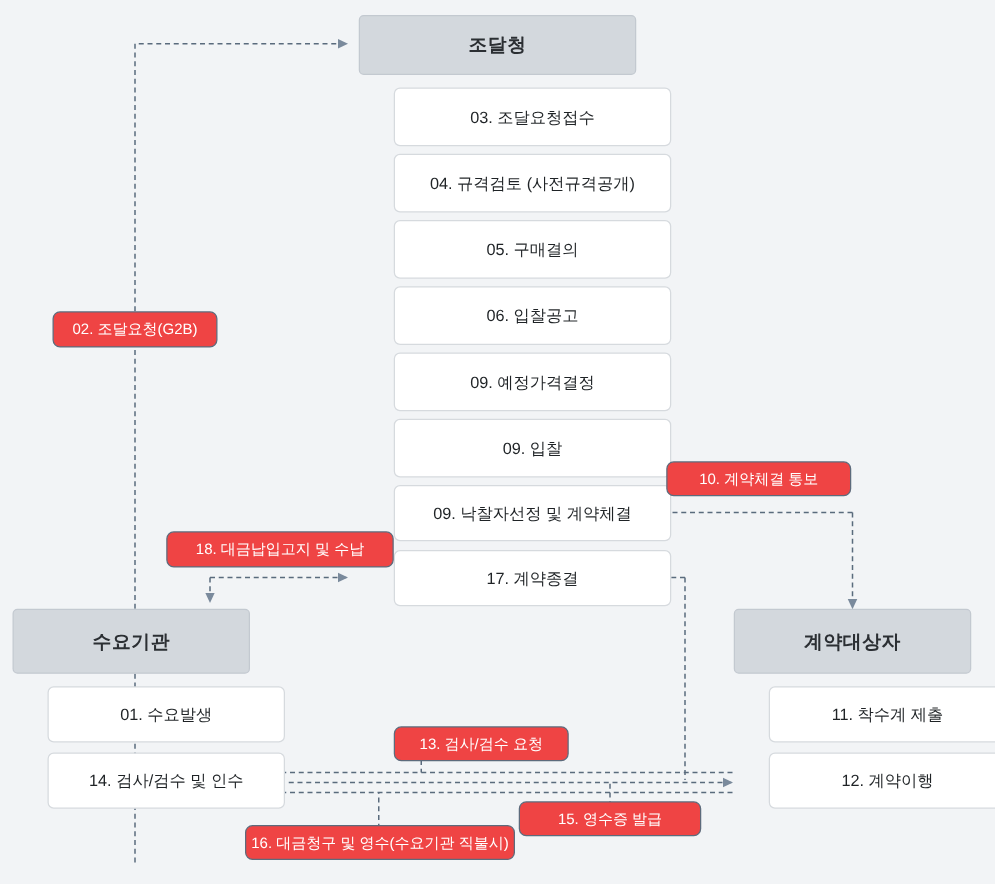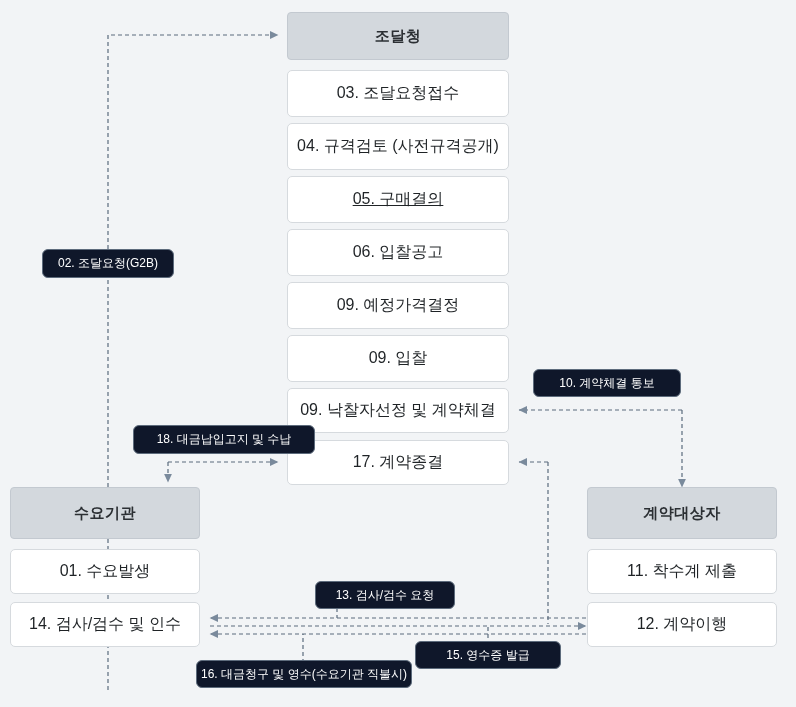--- a/index.html
+++ b/index.html
@@ -25,27 +25,28 @@
     letter-spacing:.5px;
     box-sizing:border-box;
   }
   
   .step{
     position:absolute;
     background:#ffffff;
     border:1px solid #d6dade;
     border-radius:5px;
     display:flex;align-items:center;justify-content:center;
-    font-size:16px;color:#1f2326;
+    font-size:13px;color:#1f2326;
     box-sizing:border-box;
+    margin-left:28px;
   }
   
   .pill{
     position:absolute;
-    background:#0f172a;
+    background:#ef4444;
     border:1px solid #5d6b7c;
     border-radius:6px;
     display:flex;align-items:center;justify-content:center;
     font-size:12px;color:#ffffff;
     box-sizing:border-box;
     text-align:center;
     z-index:5;
   }
 </style>
 </head>
@@ -89,21 +90,21 @@
       <path d="M337,608 L337,618"></path>
       <path d="M488,645 L488,626"></path>
       <path d="M303,663 L303,634"></path>
     </g>
   </svg>
 
   <div class="hdr" style="left:287px;top:12px;width:222px;height:48px;">조달청</div>
 
   <div class="step" style="left:287px;top:70px;width:222px;height:47px;">03. 조달요청접수</div>
   <div class="step" style="left:287px;top:123px;width:222px;height:47px;">04. 규격검토 (사전규격공개)</div>
-  <div class="step" style="left:287px;top:176px;width:222px;height:47px;text-decoration:underline;">05. 구매결의</div>
+  <div class="step" style="left:287px;top:176px;width:222px;height:47px;">05. 구매결의</div>
   <div class="step" style="left:287px;top:229px;width:222px;height:47px;">06. 입찰공고</div>
   <div class="step" style="left:287px;top:282px;width:222px;height:47px;">09. 예정가격결정</div>
   <div class="step" style="left:287px;top:335px;width:222px;height:47px;">09. 입찰</div>
   <div class="step" style="left:287px;top:388px;width:222px;height:45px;">09. 낙찰자선정 및 계약체결</div>
   <div class="step" style="left:287px;top:440px;width:222px;height:45px;">17. 계약종결</div>
 
   <div class="hdr" style="left:10px;top:487px;width:190px;height:52px;">수요기관</div>
   <div class="step" style="left:10px;top:549px;width:190px;height:45px;">01. 수요발생</div>
   <div class="step" style="left:10px;top:602px;width:190px;height:45px;">14. 검사/검수 및 인수</div>
 

